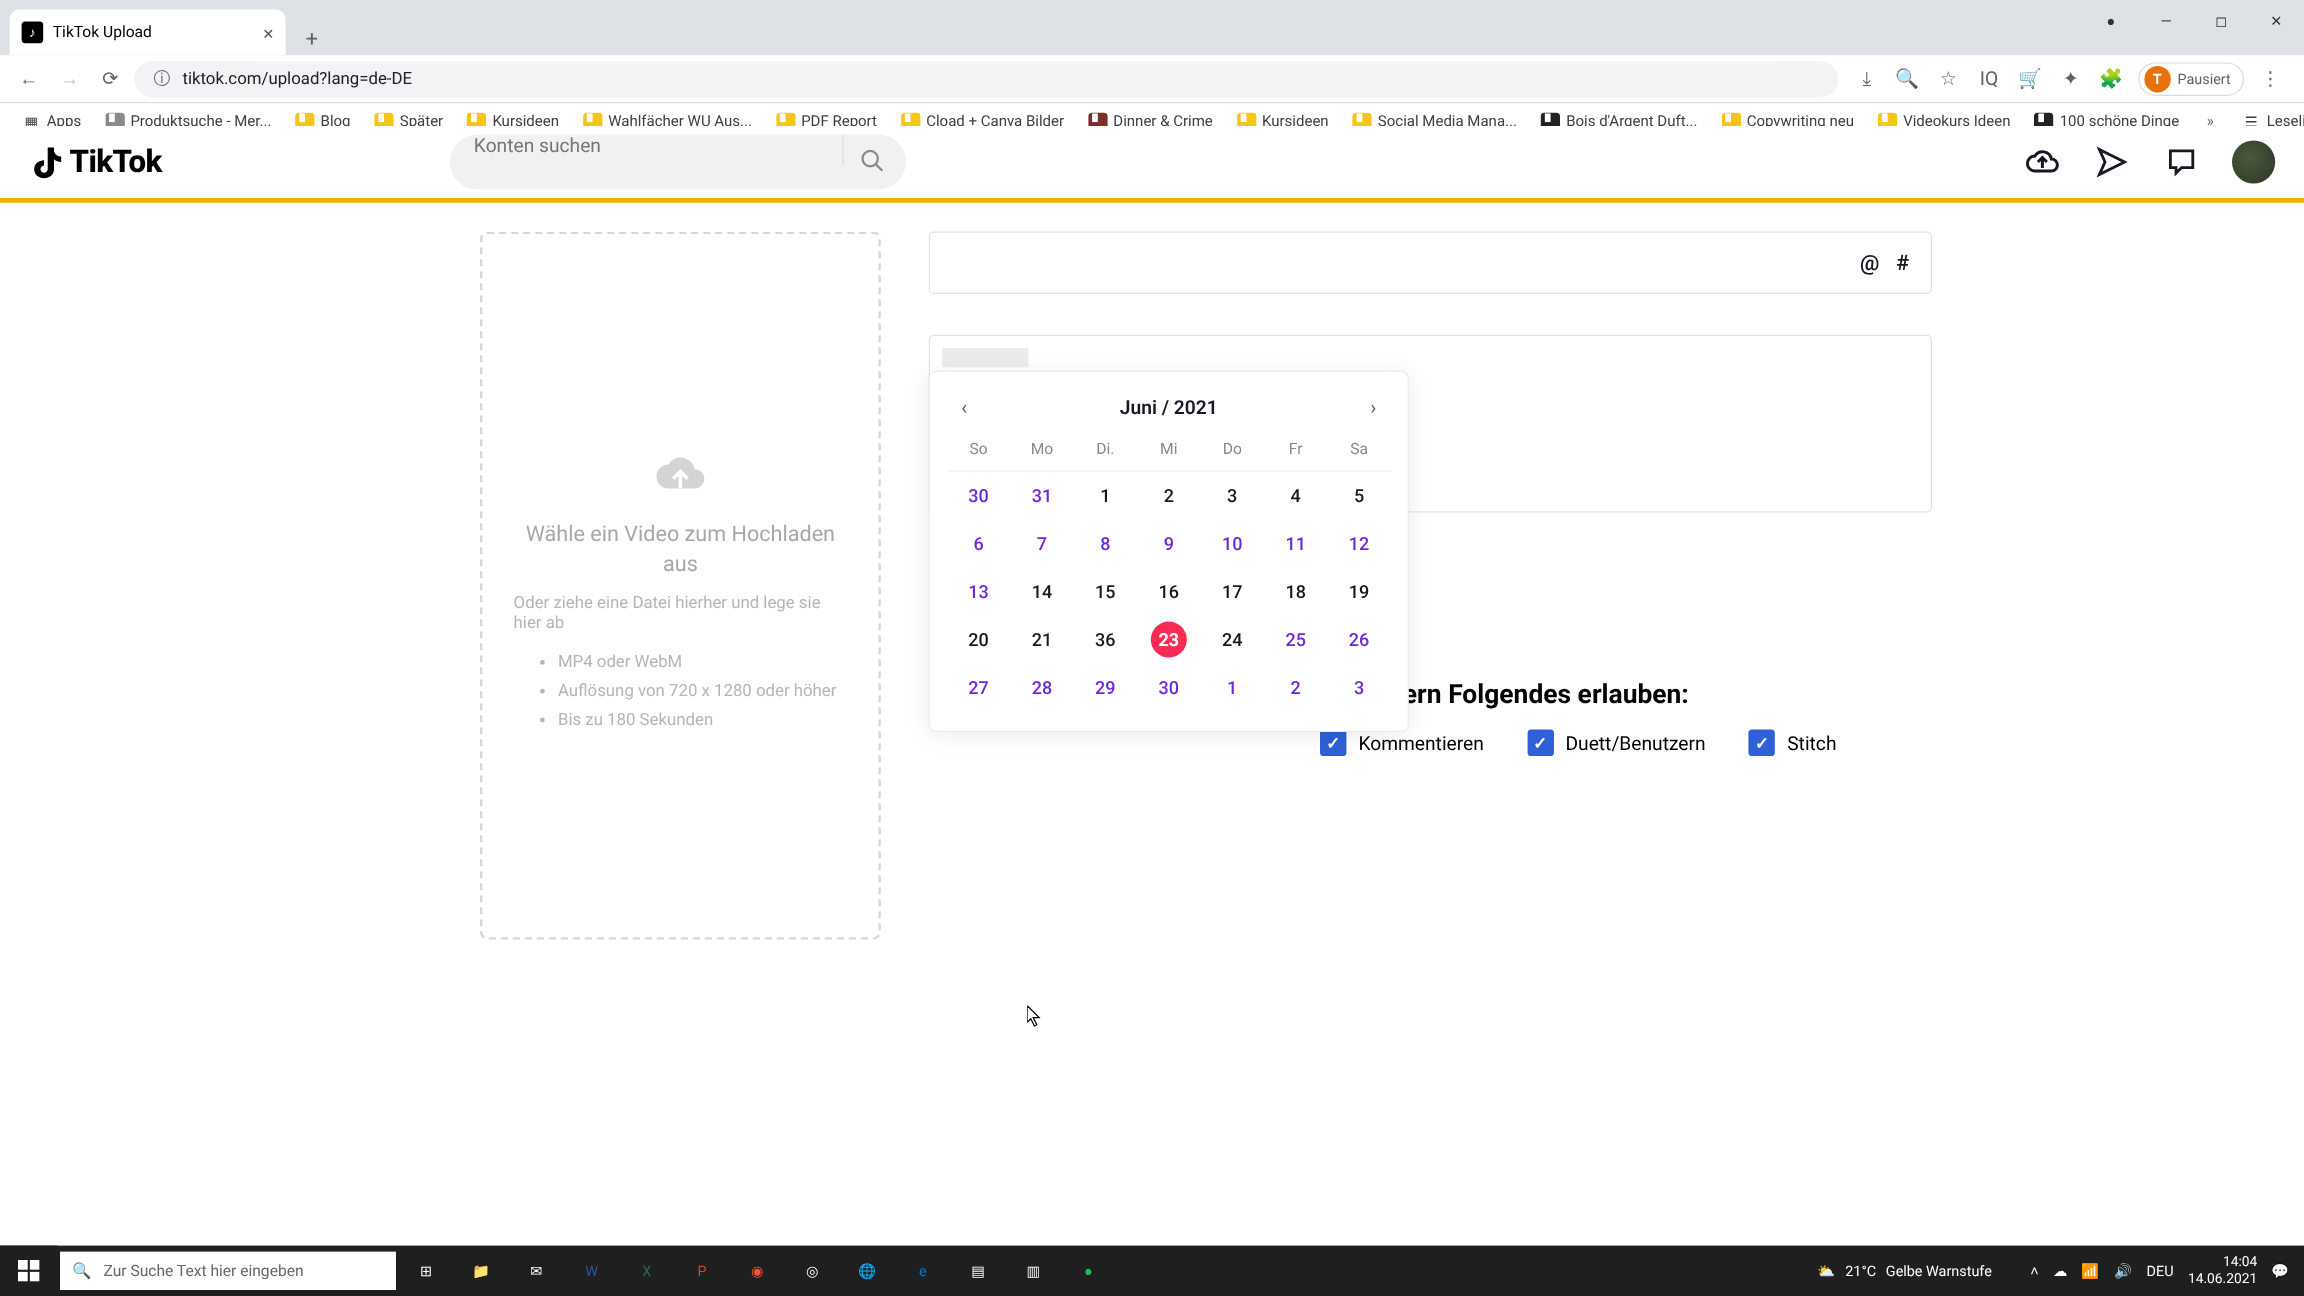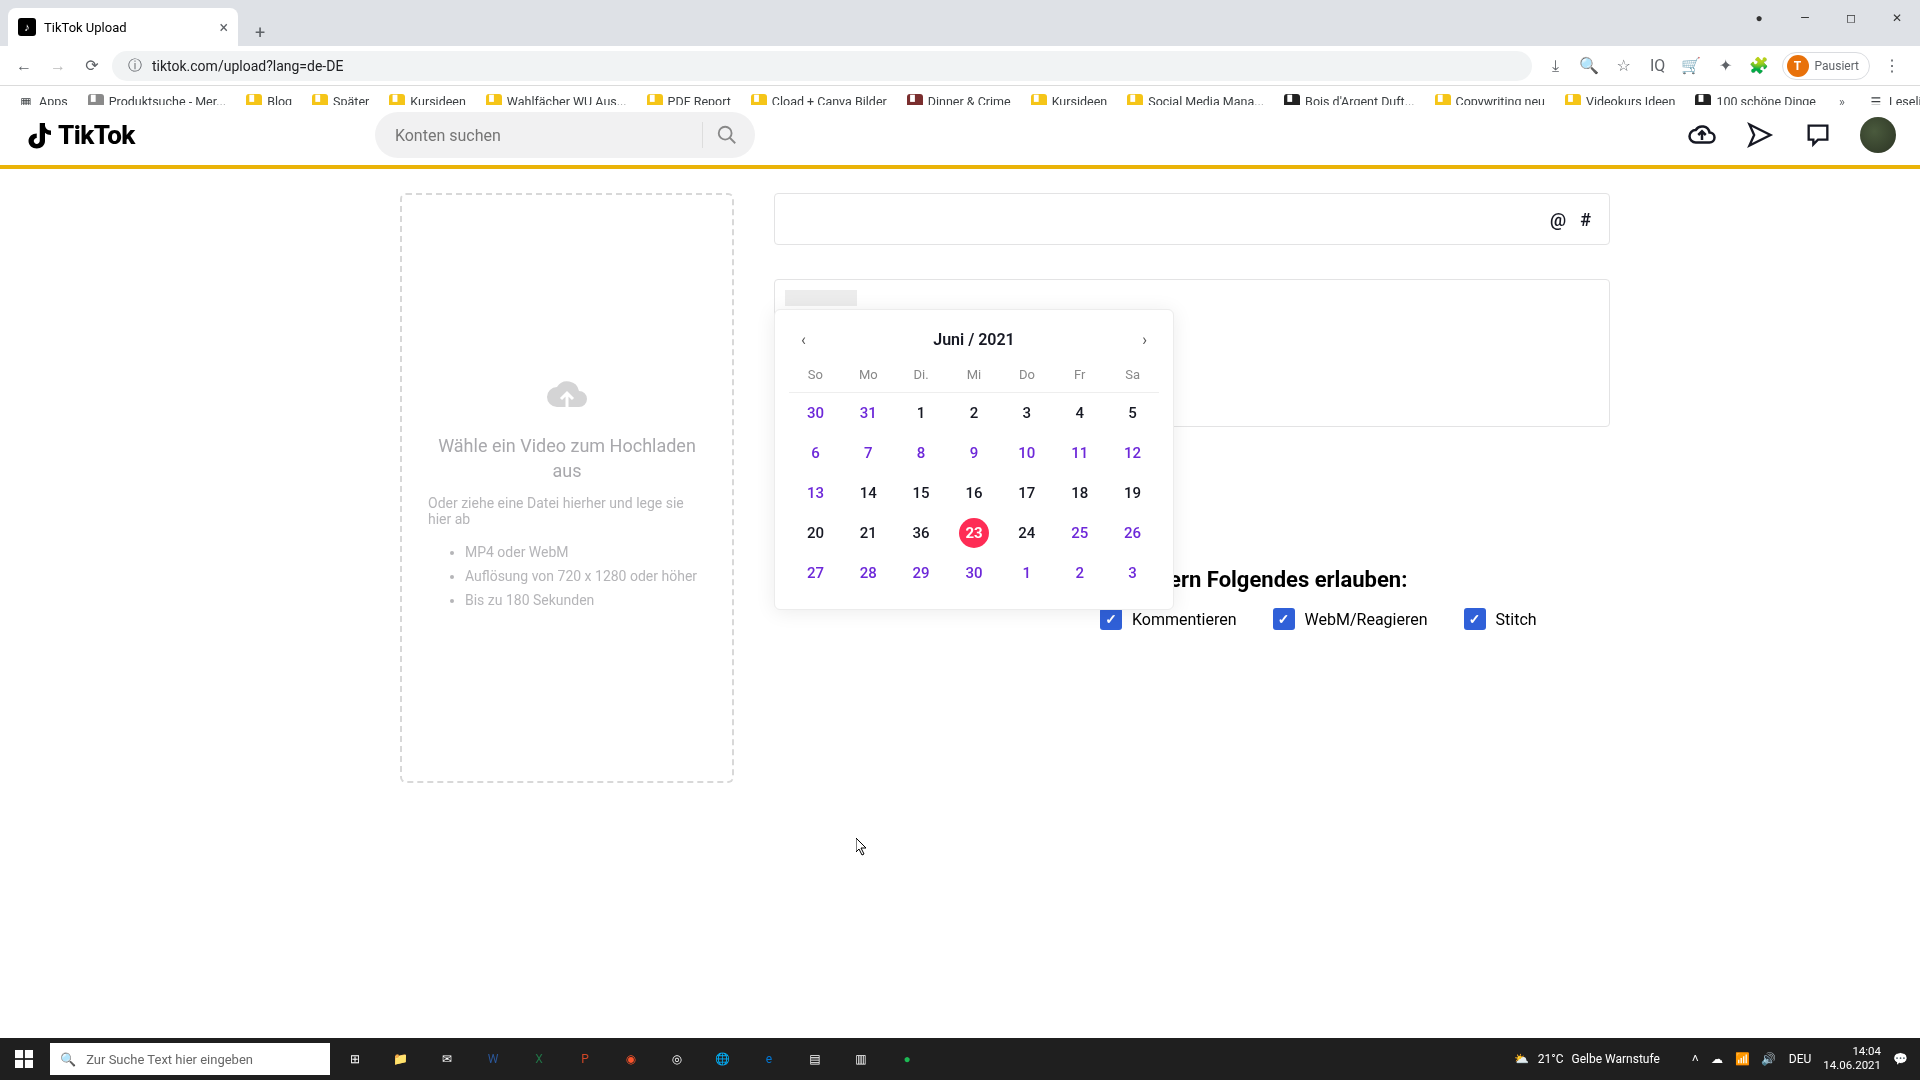--- a/index.html
+++ b/index.html
@@ -25,21 +25,21 @@
 .bookmarks { background:#fff; height: 32px; display:flex; align-items:center; padding: 0 12px; gap:8px; font-size:12.5px; color:#3c4043; border-bottom: 1px solid #e0e0e0;}
 .bm { display:flex; align-items:center; gap:5px; padding:4px 6px; white-space:nowrap; cursor:pointer;}
 .bm-icon { width:16px; height:16px; display:flex; align-items:center; justify-content:center; font-size:12px; border-radius:3px;}
 .bm-right { margin-left:auto; display:flex; gap:8px; align-items:center;}
 
 
 .page { position:absolute; top:105px; left:0; right:0; bottom:30px; background:#fff; overflow:hidden;}
 .tiktok-header { height: 64px; border-bottom:4px solid #eab308; display:flex; align-items:center; padding: 0 24px;}
 .logo { display:flex; align-items:center; gap:4px; font-size:26px; font-weight:800; letter-spacing:-0.5px;}
 .logo svg { width:30px; height:30px;}
-.search-wrap { margin-left:240px; width:380px; height:46px; background:#f1f1f2; border-radius:26px; display:flex; align-items:center; padding:0 6px 0 20px;}
+.search-wrap { margin-left:240px; width:380px; height:46px; background:#f1f1f2; border-radius:26px; display:flex; align-items:flex-start; padding:0 6px 0 20px;}
 .search-input { flex:1; border:none; background:transparent; font-size:16px; color:#888; outline:none;}
 .search-sep { width:1px; height:26px; background:#ddd; margin:0 2px;}
 .search-btn { width:44px; height:44px; display:flex; align-items:center; justify-content:center; color:#888;}
 .header-actions { margin-left:auto; display:flex; align-items:center; gap:26px;}
 .header-icon { width:32px; height:32px; display:flex; align-items:center; justify-content:center; color:#161823;}
 .avatar { width:36px; height:36px; border-radius:50%; background: radial-gradient(circle at 40% 40%, #4a5a3d, #2c3424);}
 
 .content { max-width:1300px; margin:0 auto; padding: 0 0 40px 0;}
 .subtitle { font-size:18px; color:#555; padding:12px 0 0 90px;}
 .upload-grid { display:flex; gap:40px; padding: 24px 0 0 90px;}
@@ -325,21 +325,21 @@
 
           <div class="allow-section">
             <div class="allow-title">Benutzern Folgendes erlauben:</div>
             <div class="allow-row" id="allow-row">
                 <div class="check-item">
                   <div class="checkbox">✓</div>
                   <span>Kommentieren</span>
                 </div>
                 <div class="check-item">
                   <div class="checkbox">✓</div>
-                  <span>WebM/Reagieren</span>
+                  <span>Duett/Benutzern</span>
                 </div>
                 <div class="check-item">
                   <div class="checkbox">✓</div>
                   <span>Stitch</span>
                 </div>
               </div>
           </div>
         </div>
 
       </div>

